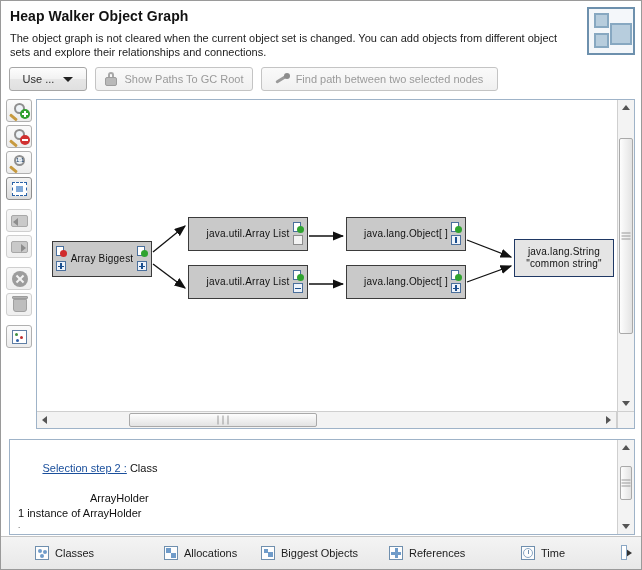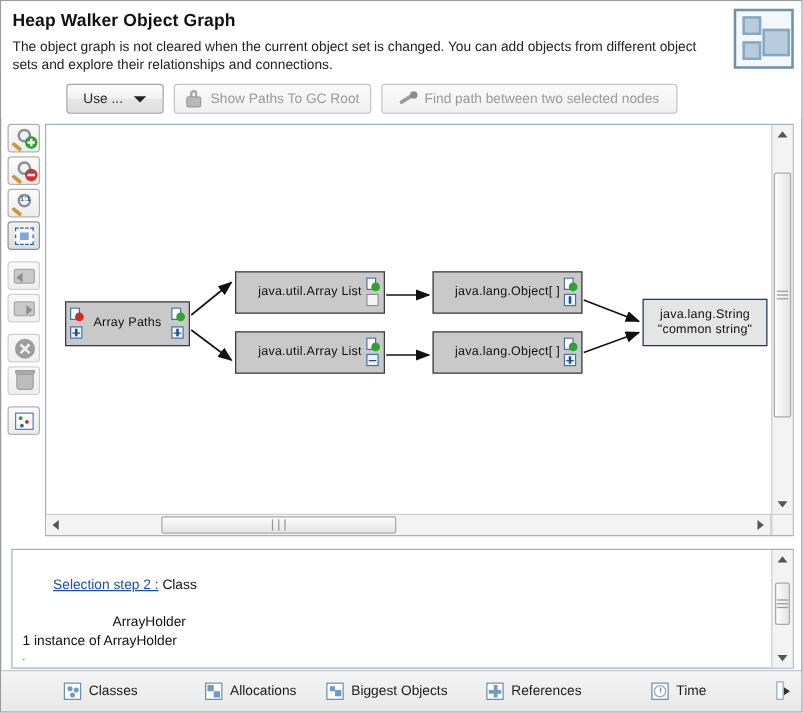--- a/index.html
+++ b/index.html
@@ -46,21 +46,20 @@
     position:absolute;left:0;top:62px;width:640px;height:32px;
     background:#ffffff;
   }
   .btn{
     position:absolute;top:4px;height:24px;
     background:linear-gradient(to bottom,#fdfdfd 0%,#f2f2f2 48%,#e6e6e6 52%,#e0e0e0 100%);
     border:1px solid #a6a6a6;border-radius:3px;
     display:flex;align-items:center;justify-content:center;
     font-size:11px;color:#2b2b2b;box-sizing:border-box;
     cursor:default;
-    margin-left:44px;
   }
   .btn.disabled{color:#9a9a9a;background:linear-gradient(to bottom,#fafafa,#f0f0f0);border-color:#c4c4c4;}
   #btn-use{left:8px;width:78px;}
   #btn-paths{left:94px;width:158px;}
   #btn-find{left:260px;width:237px;}
   .btn .lbl{pointer-events:none;}
   .caret{
     display:inline-block;margin-left:9px;
     width:0;height:0;border-left:5px solid transparent;border-right:5px solid transparent;
     border-top:5px solid #222;
@@ -315,21 +314,21 @@
           </span>
         <span class="nico outflow">
             <span class="pg green"></span>
           </span>
         <span class="nico expandL">
             <span class="sqbox plus"></span>
           </span>
         <span class="nico expand">
             <span class="sqbox plus"></span>
           </span>
-        <span class="ntext">Array Paths</span>
+        <span class="ntext">Array Biggest</span>
       </div>
 
       <div class="node" style="left:151px;top:117px;width:120px;height:34px;">
         <span class="nico outflow">
             <span class="pg green"></span>
           </span>
         <span class="nico expand">
             <span class="sqbox empty"></span>
           </span>
         <span class="ntext">java.util.Array List</span>
@@ -415,21 +414,21 @@
             <i></i>
             <i></i>
             <i></i>
           </span>
       </div>
       <span class="arrowbtn ar-dn"></span>
     </div>
   </div>
 
   <div class="tabbar">
-    <div class="tab" style="left:50px;">
+    <div class="tab" style="left:34px;">
       <span class="ti">
         <span class="b" style="left:2px;top:2px;width:4px;height:4px;border-radius:50%;"></span>
         <span class="b" style="left:7px;top:3px;width:4px;height:4px;border-radius:50%;"></span>
         <span class="b" style="left:4px;top:7px;width:4px;height:4px;border-radius:50%;"></span>
       </span>
       <span>Classes</span>
     </div>
     <div class="tab" style="left:148px;padding-left:15px;">
       <span class="ti">
         <span class="b" style="left:1px;top:1px;width:5px;height:5px;"></span>

